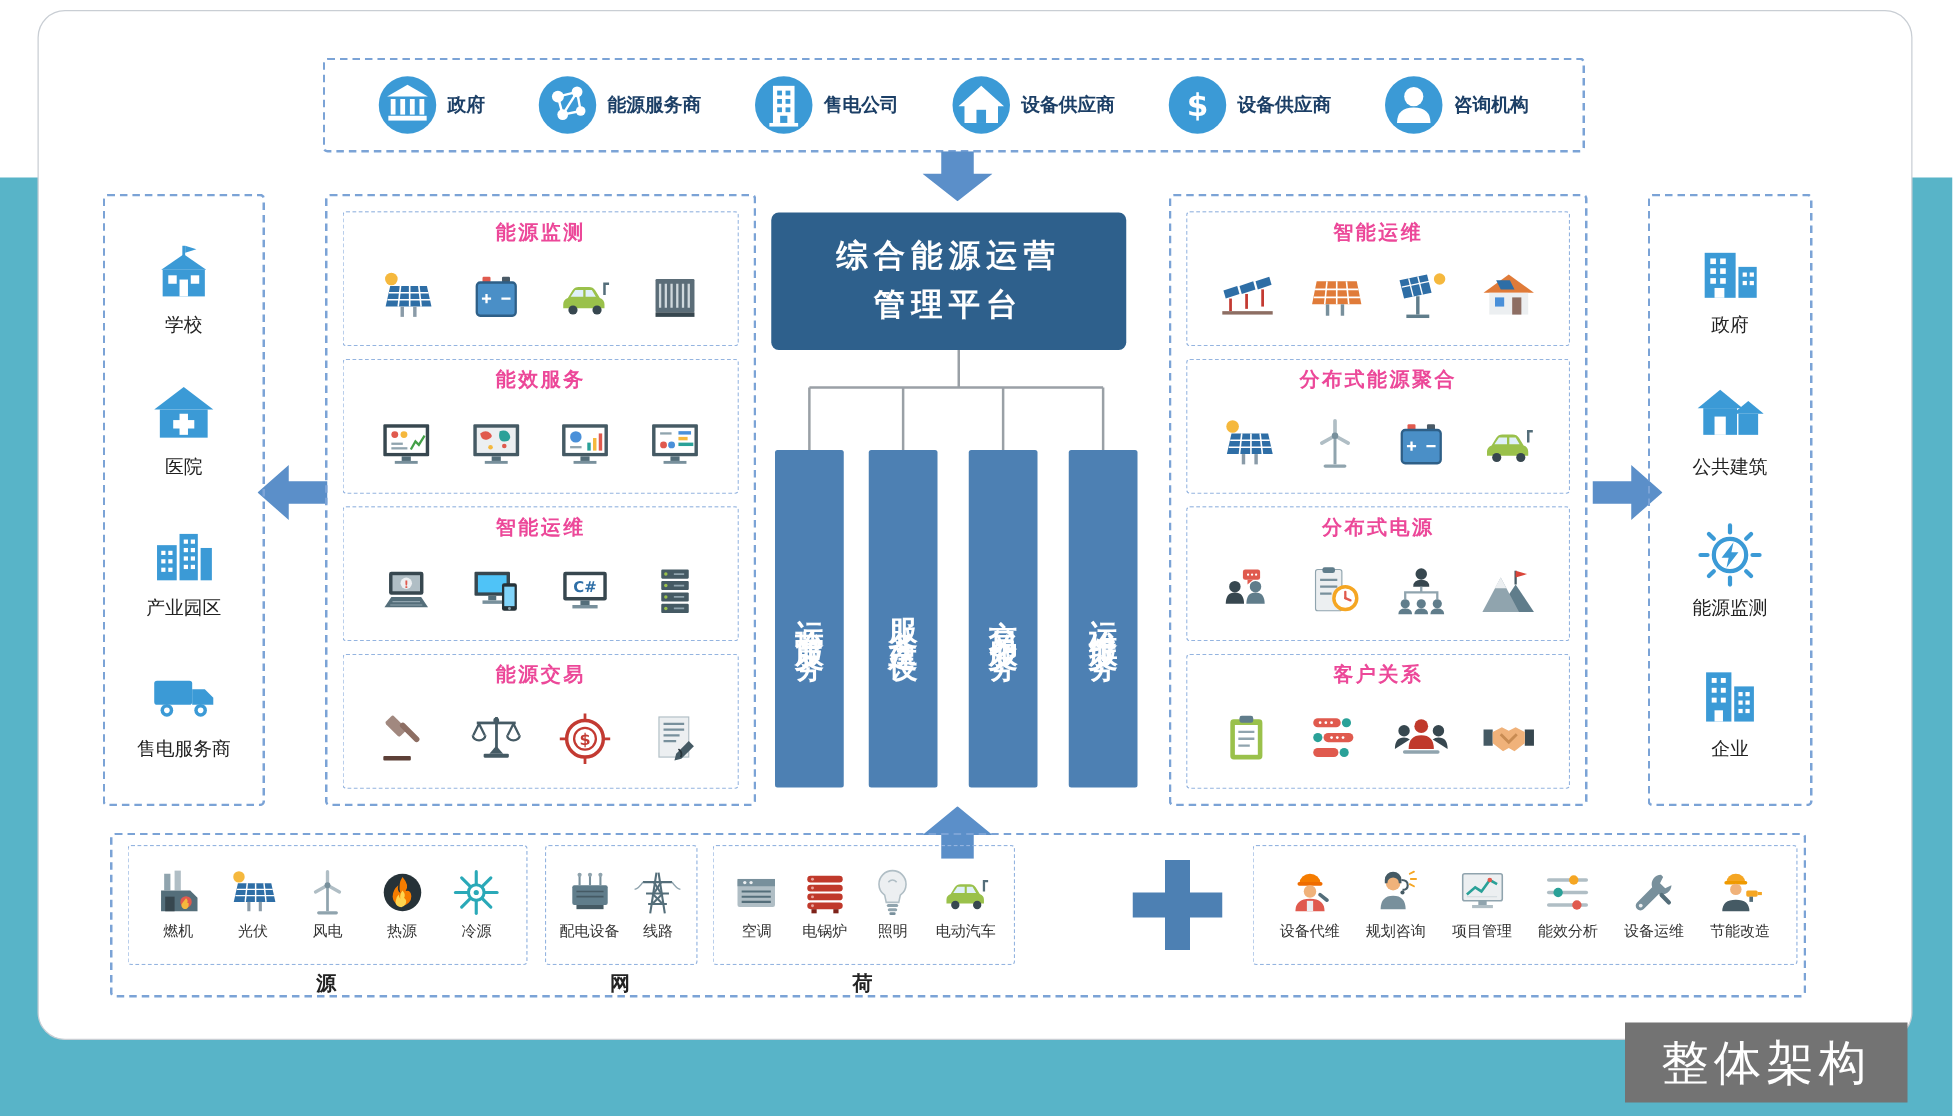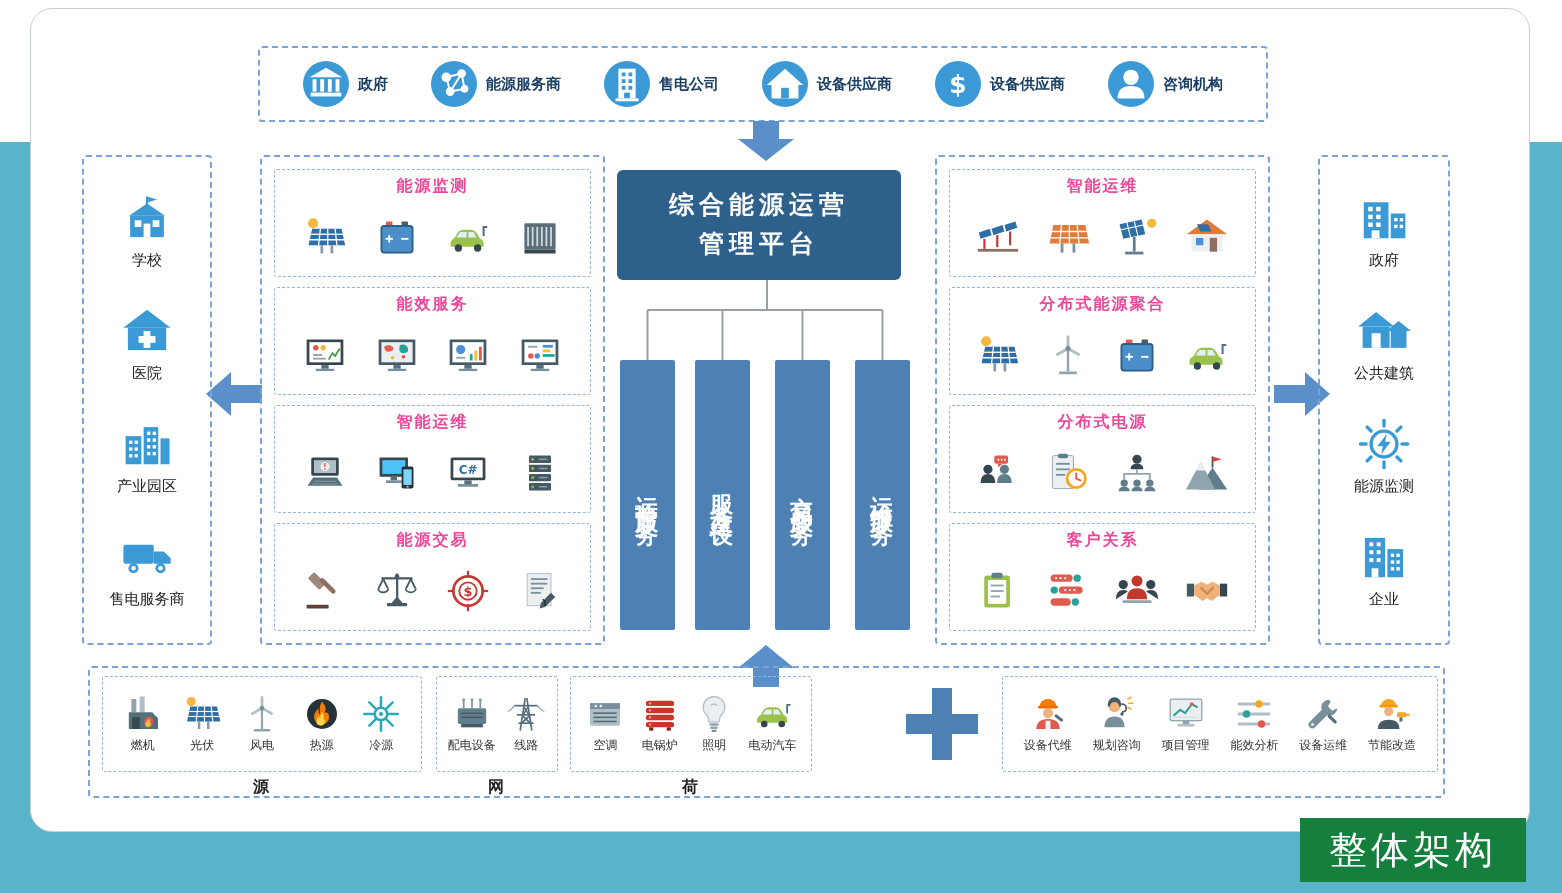--- a/index.html
+++ b/index.html
@@ -39,21 +39,21 @@
   .arrow{position:absolute}
   
   .bwrap{left:88px;top:666px;width:1357px;height:132px}
   .bgroup{position:absolute;top:8px;display:flex;flex-direction:column;align-items:center}
   .bbox{width:100%;height:96px;display:flex;justify-content:space-evenly;align-items:center}
   .bglabel{font-weight:bold;font-size:16px;color:#222;margin-top:5px;letter-spacing:2px}
   .bitem{display:flex;flex-direction:column;align-items:center;gap:3px}
   .blabel{font-size:12px;color:#333;white-space:nowrap}
   .plus{position:absolute;left:816px;top:20px;width:72px;height:72px}
   
-  .badge{position:absolute;left:1300px;top:818px;width:226px;height:64px;background:#15803d;color:#fff;display:flex;align-items:center;justify-content:center;font-size:38px;letter-spacing:4px;z-index:5;white-space:nowrap}
+  .badge{position:absolute;left:1300px;top:818px;width:226px;height:64px;background:#737373;color:#fff;display:flex;align-items:center;justify-content:center;font-size:38px;letter-spacing:4px;z-index:5;white-space:nowrap}
 </style>
 </head>
 <body>
 
 <div class="stage">
   <div class="band"></div>
   <div class="card"></div>
 
   <div class="dash topbox">
     <div class="titem">

